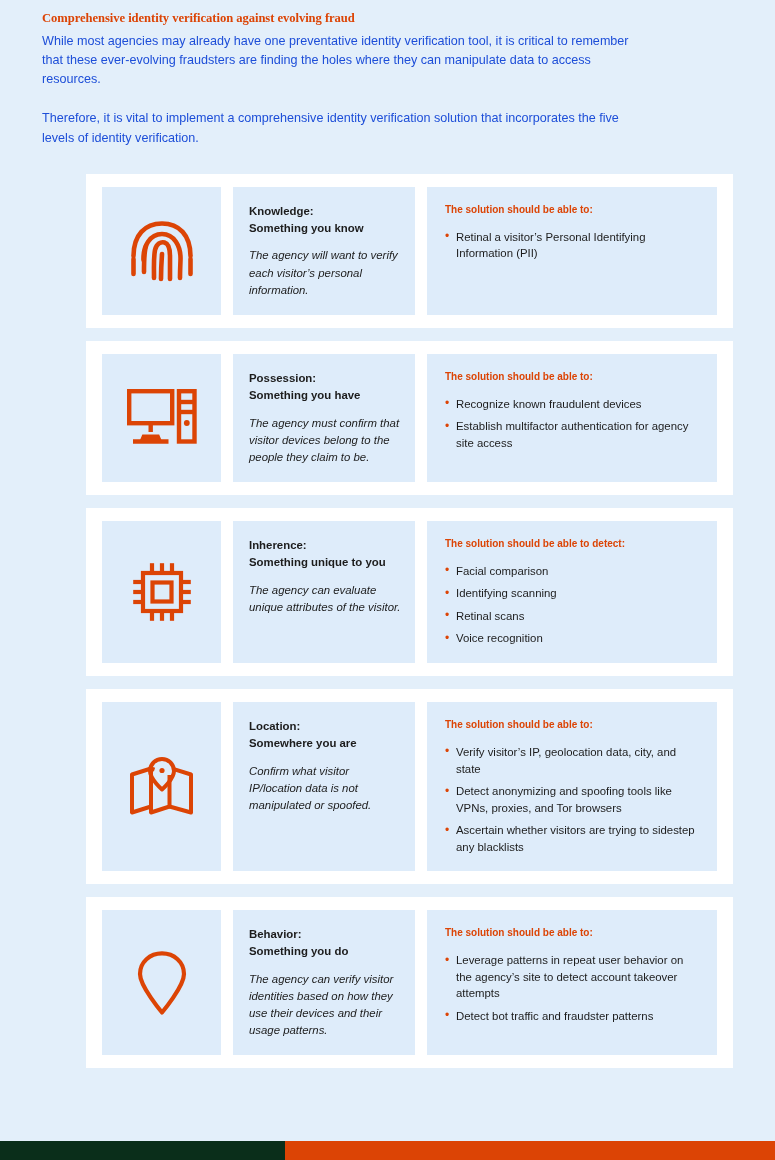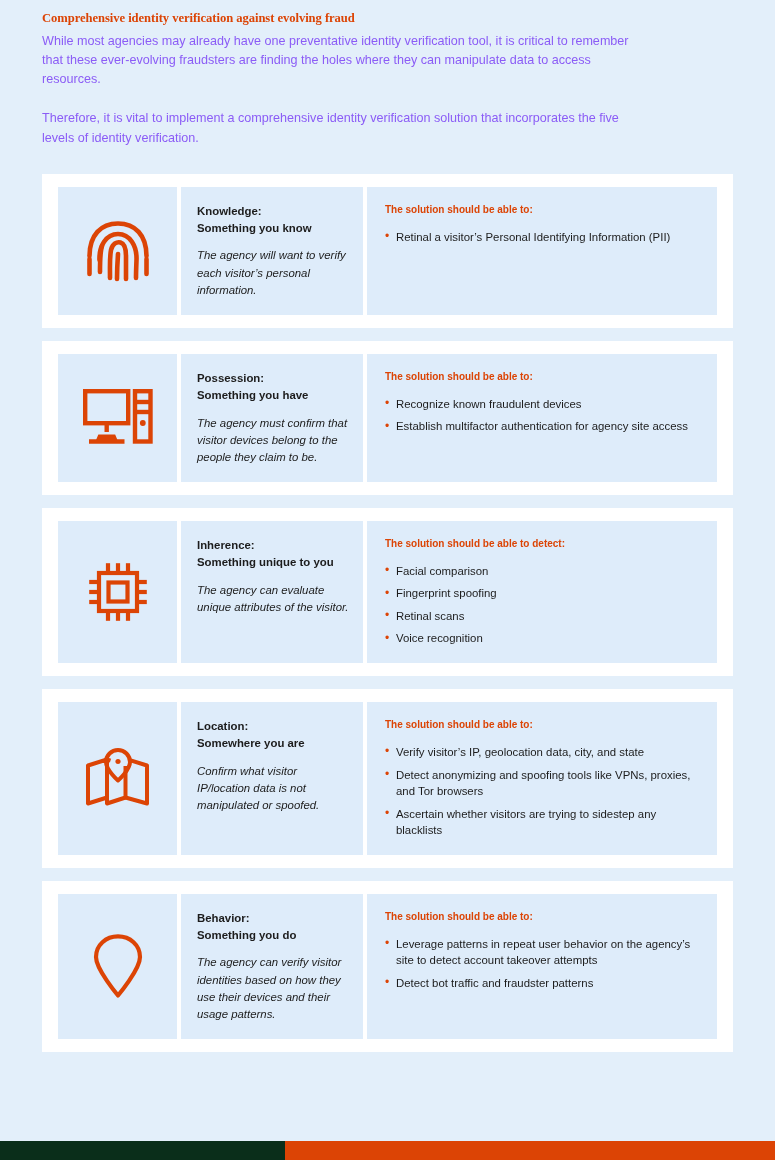--- a/index.html
+++ b/index.html
@@ -23,41 +23,42 @@
   .intro-heading {
     color: #dc4405;
     font-size: 12.6px;
     font-weight: bold;
     line-height: 1.35;
     margin: 0 0 5px 0;
     letter-spacing: -0.05px;
     font-family: Liberation Serif, serif;
   }
   .intro-para {
-    color: #8b5cf6;
+    color: #1d4ed8;
     font-size: 12.6px;
     line-height: 1.52;
     margin: 0;
     max-width: 600px;
   }
   .intro-para.second {
     margin-top: 20px;
   }
 
   
   .cards {
     margin-top: 26px;
     padding: 0 42px;
   }
   .card {
     background: #ffffff;
     padding: 13px 16px;
     display: flex;
-    gap: 4px;
+    gap: 12px;
     margin-bottom: 13px;
+    margin-left: 44px;
   }
   .card:last-child { margin-bottom: 0; }
 
   .panel {
     background: #deecfa;
   }
 
   .panel-icon {
     width: 119px;
     flex: 0 0 119px;
@@ -228,21 +229,21 @@
       </span>
     </div>
     <div class="panel panel-text">
       <div class="lvl-title">Inherence:<br>Something unique to you</div>
       <div class="lvl-desc">The agency can evaluate unique attributes of the visitor.</div>
     </div>
     <div class="panel panel-list">
       <div class="sol-title">The solution should be able to detect:</div>
       <ul class="sol-list">
           <li>Facial comparison</li>
-          <li>Fingerprint spoofing</li>
+          <li>Identifying scanning</li>
           <li>Retinal scans</li>
           <li>Voice recognition</li>
         </ul>
     </div>
   </div>
 
   <div class="card">
     <div class="panel panel-icon">
       <span>
         <svg class="icon-svg" width="66" height="62" viewBox="0 0 66 62" fill="none" stroke="#dc4405" stroke-width="4" stroke-linejoin="round">

